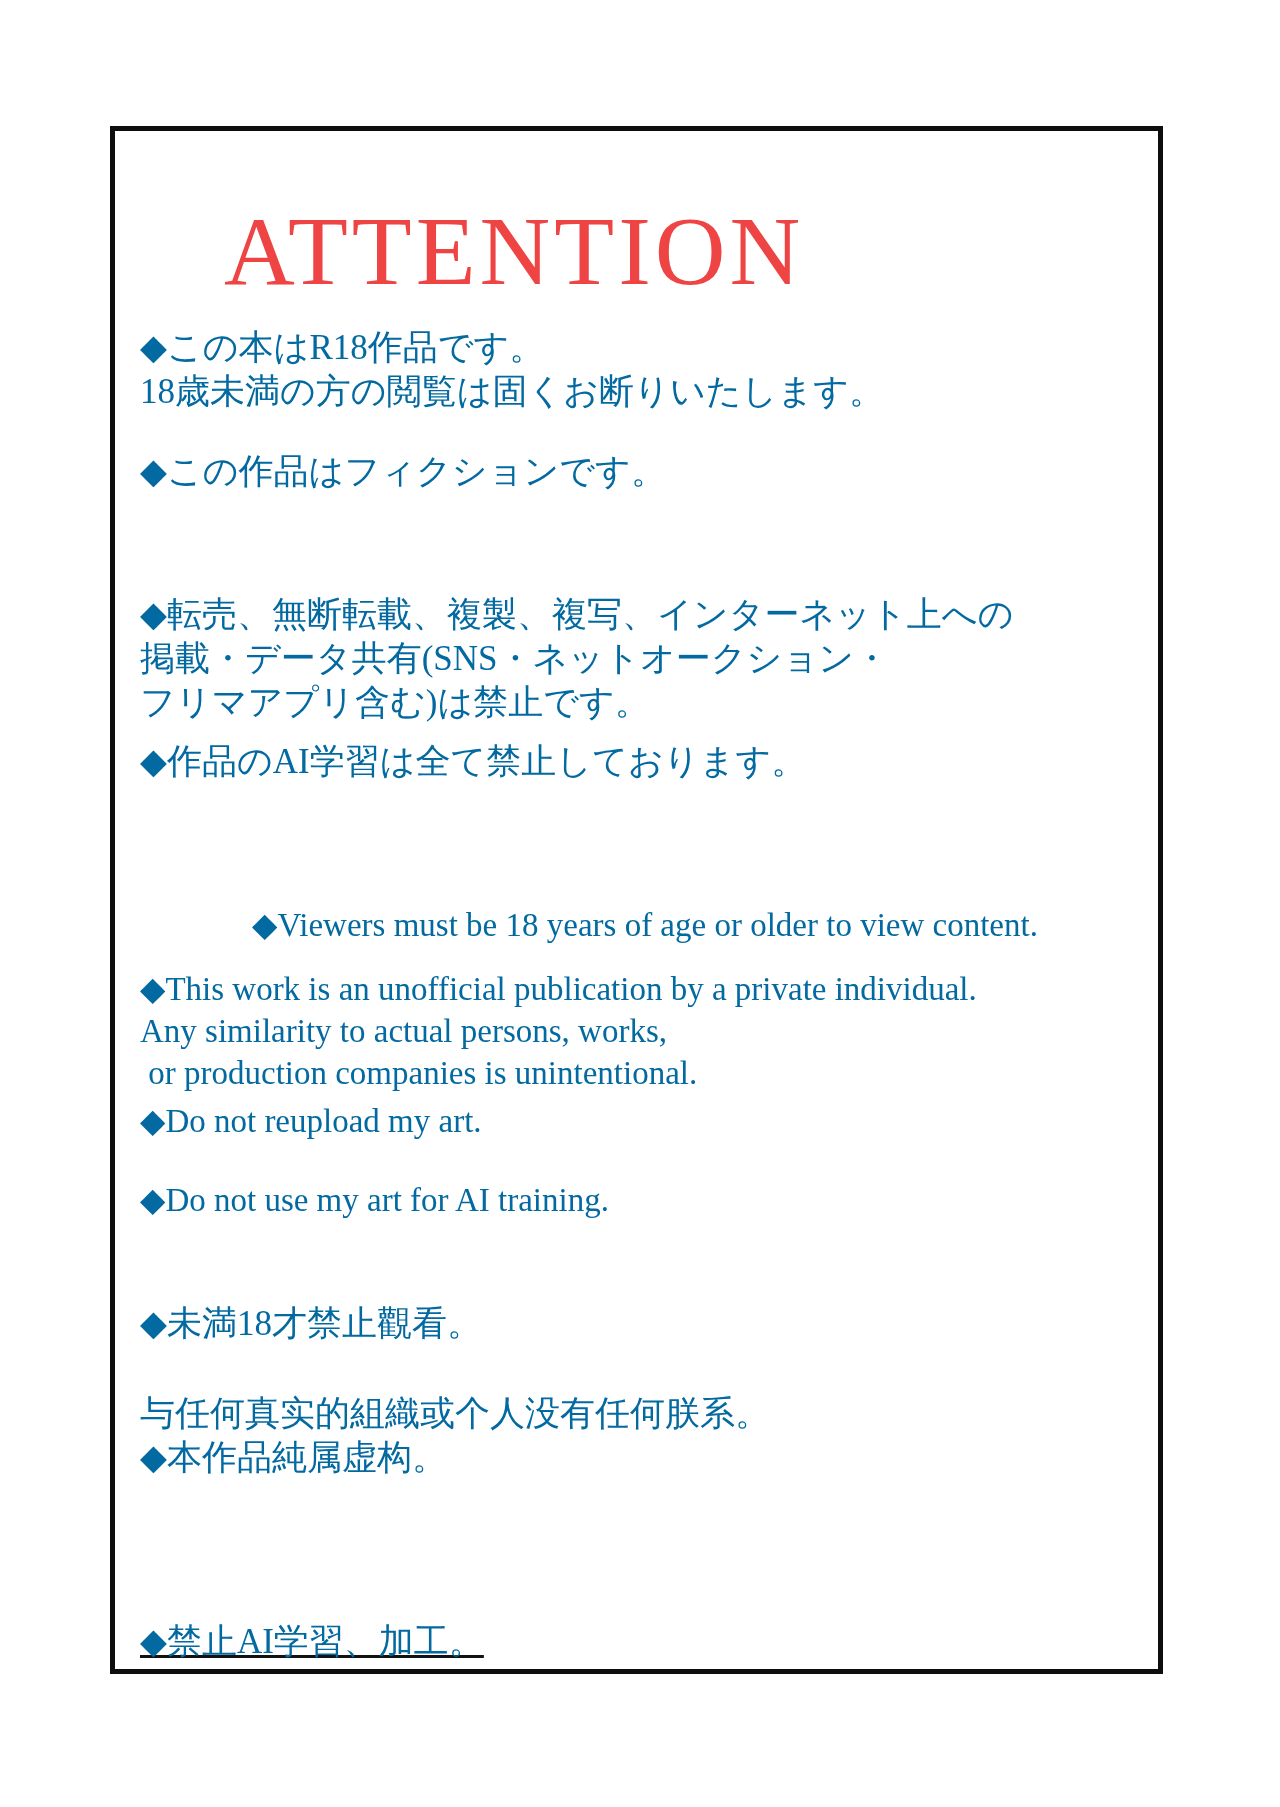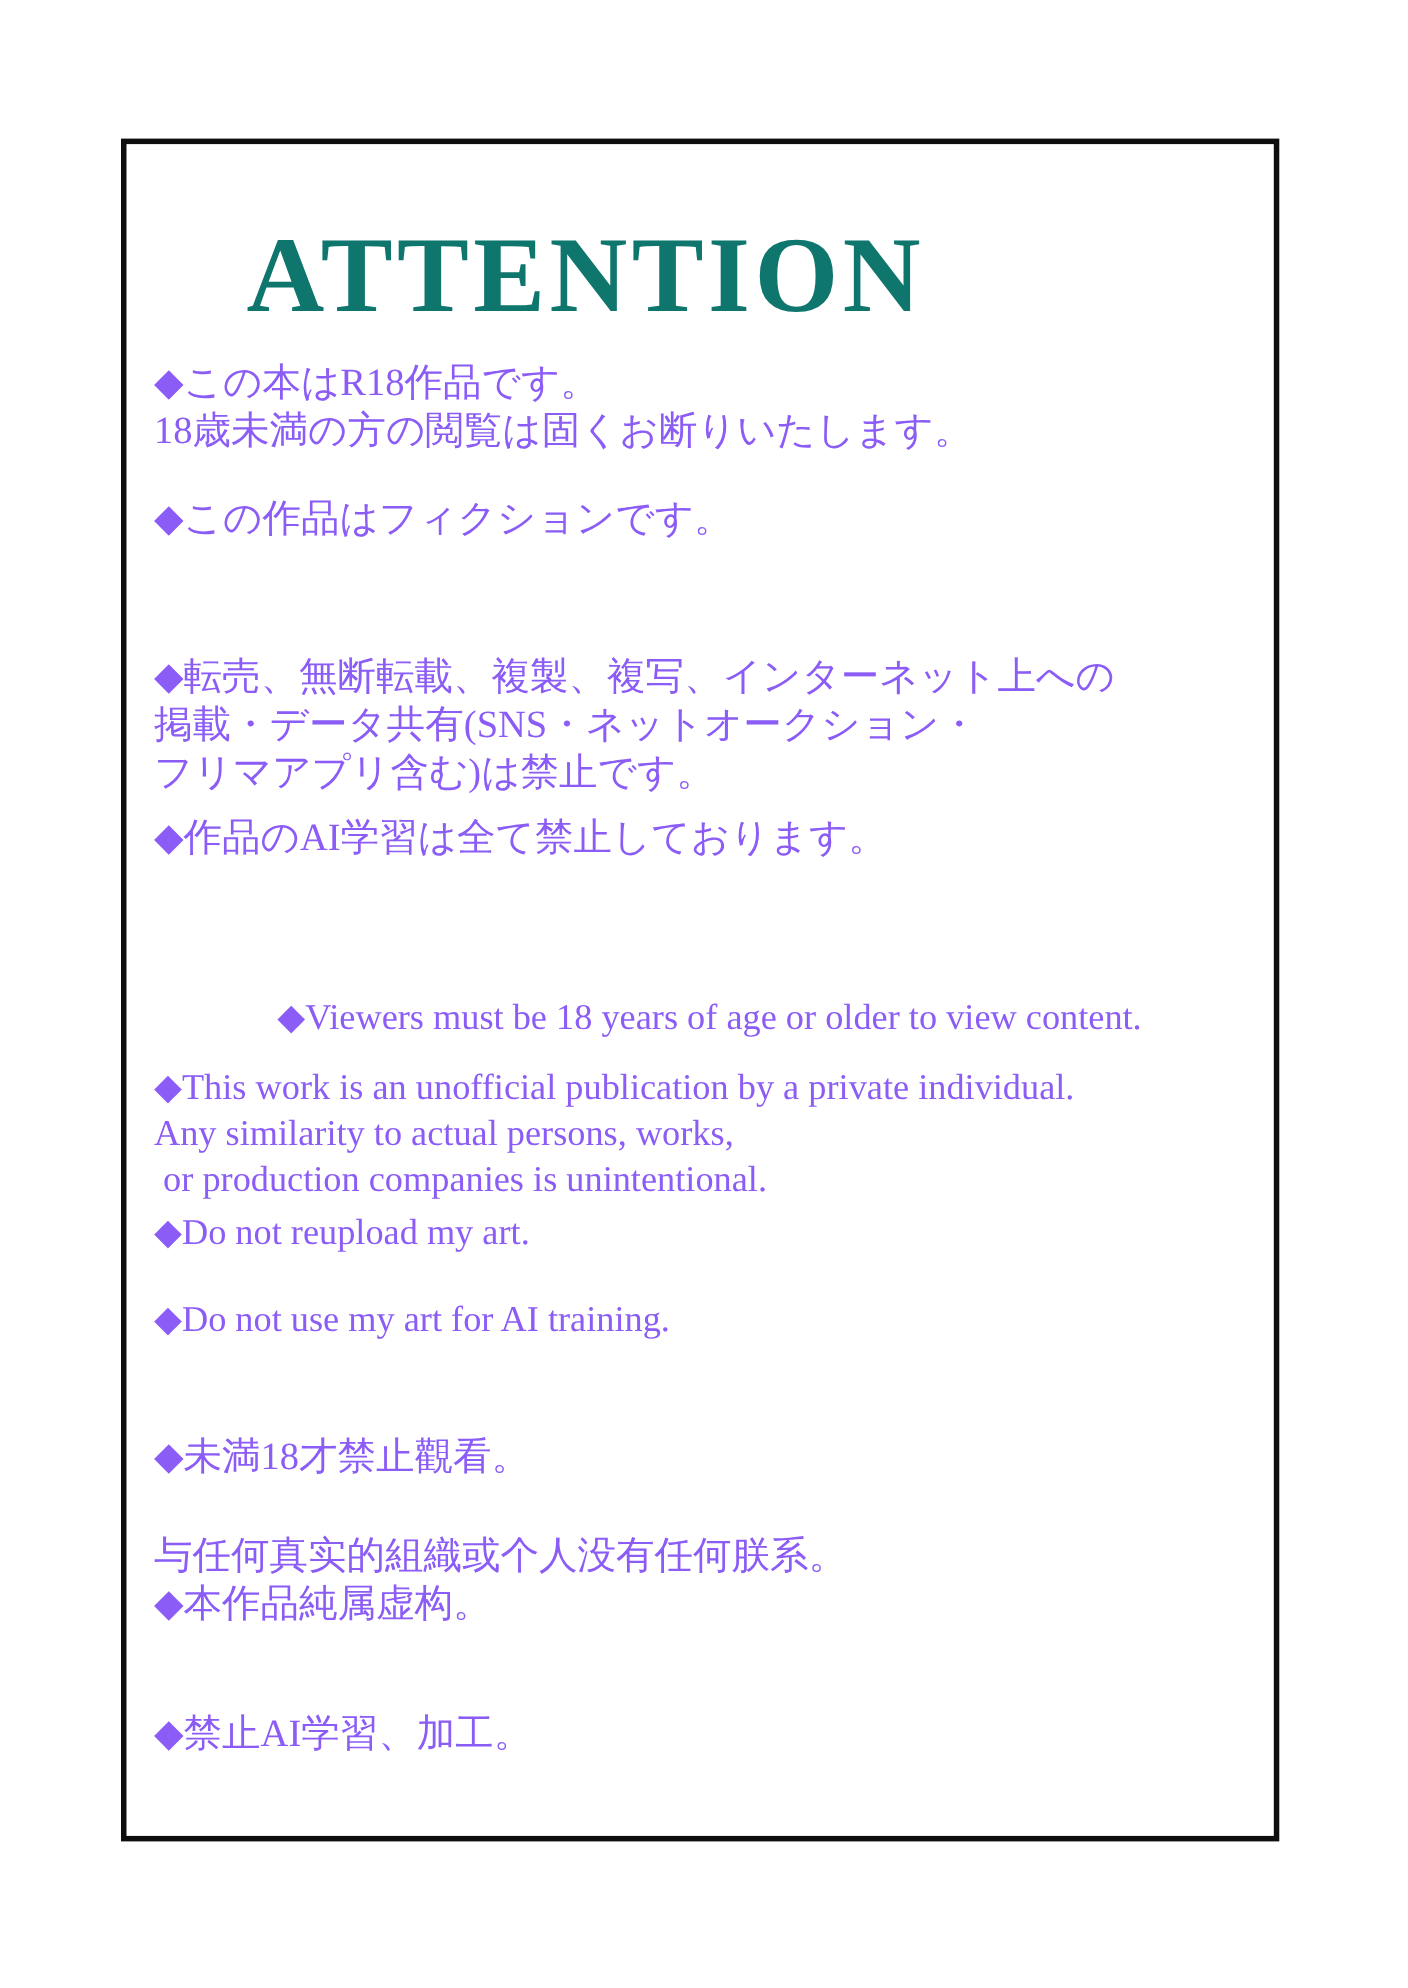--- a/index.html
+++ b/index.html
@@ -25,32 +25,32 @@
     border: 5px solid #0e0e0e;
     box-sizing: border-box;
   }
   .title {
     position: absolute;
     left: 224px;
     top: 134px;
     font-size: 98px;
     line-height: 1.05;
     letter-spacing: 4px;
-    font-weight: bold;
-    color: #0f766e;
+    font-weight: normal;
+    color: #ef4444;
     white-space: pre;
   }
   .section {
     position: absolute;
     left: 140px;
     right: 130px;
   }
   .line {
     white-space: pre-wrap;
-    color: #8b5cf6;
+    color: #0369a1;
   }
   .cjk .line {
     font-size: 35px;
     line-height: 44px;
   }
   .en .line {
     font-size: 33px;
     line-height: 42px;
   }
   
@@ -58,21 +58,21 @@
   .s1  { top: 450px; }
   .s2  { top: 593px; }
   .s3  { top: 740px; }
   .s4  { top: 904px; text-align: center; }
   .s5  { top: 938px; margin-top: 30px; }
   .s6  { top: 1100px; }
   .s7  { top: 1179px; }
   .s8  { top: 1302px; }
   .s9  { top: 1392px; }
   .s10 { top: 1527px; }
-  .s11 { top: 1554px; }
+  .s11 { top: 1620px; text-decoration: underline; }
 </style>
 </head>
 <body>
 
 <div class="page">
 
   <div class="frame"></div>
 
   <h1 class="title">ATTENTION</h1>
 

